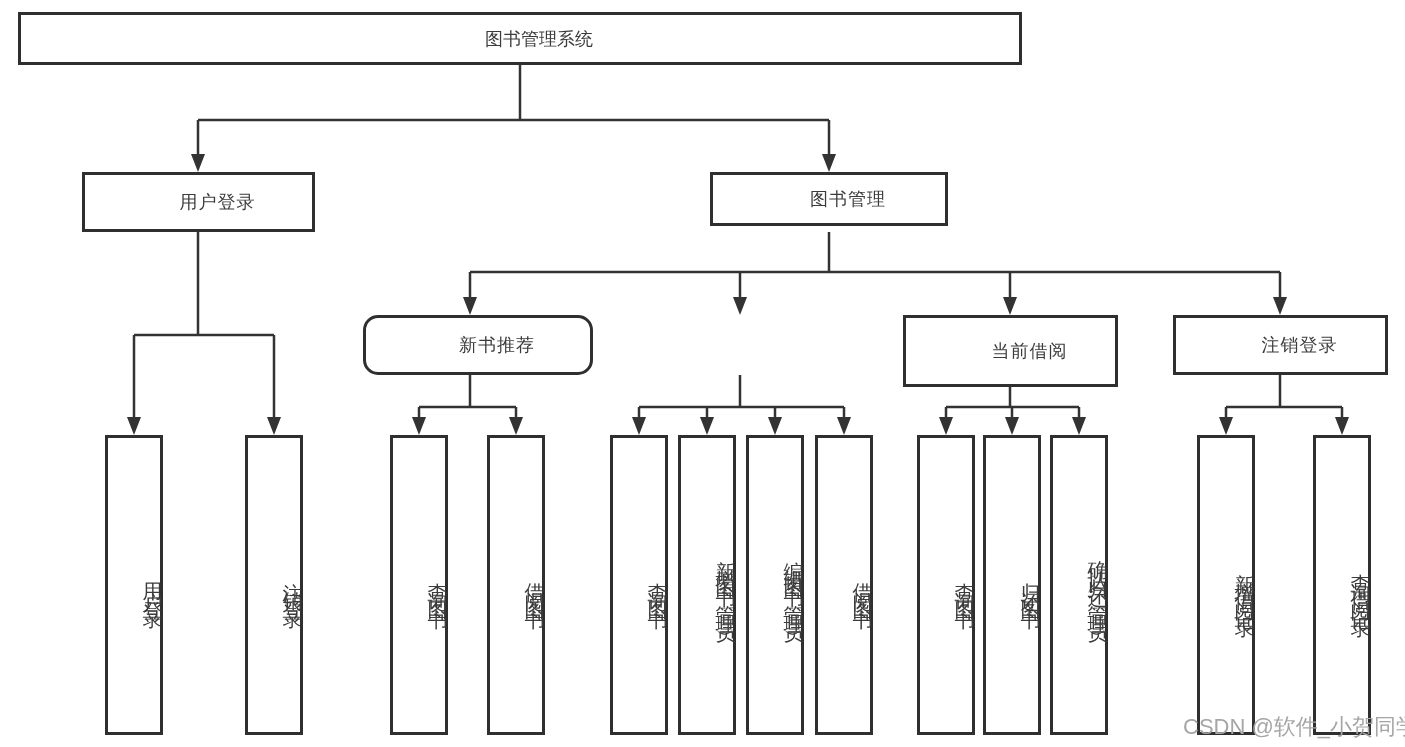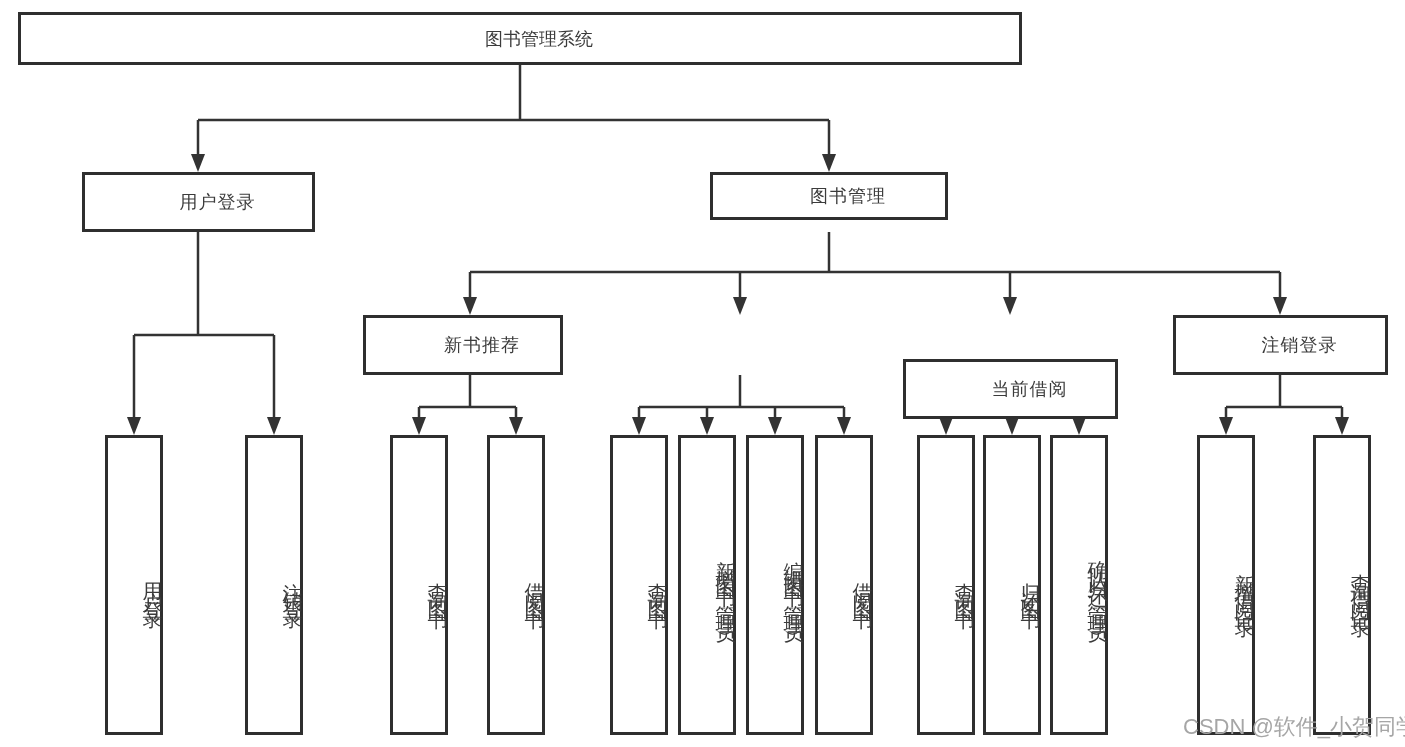--- a/index.html
+++ b/index.html
@@ -52,25 +52,25 @@
   }
   .vtext {
     writing-mode: vertical-rl;
     text-orientation: mixed;
     letter-spacing: 9px;
     line-height: 1;
     margin: 0 auto;
   }
   
   .b-user-login { left: 82px;  top: 172px; width: 233px; height: 60px; }
-  .b-book-mgmt  { left: 710px; top: 172px; width: 238px; height: 48px; }
+  .b-book-mgmt  { left: 710px; top: 172px; width: 238px; height: 54px; }
   
-  .b-new-books      { left: 363px;  top: 315px; width: 200px; height: 60px; }
+  .b-new-books      { left: 363px;  top: 315px; width: 230px; height: 60px; border-radius: 15px; }
   .b-book-borrow    { left: 633px;  top: 315px; width: 215px; height: 60px; }
-  .b-current-borrow { left: 903px;  top: 315px; width: 215px; height: 60px; margin-top: 44px; }
+  .b-current-borrow { left: 903px;  top: 315px; width: 215px; height: 72px; }
   .b-borrow-records { left: 1173px; top: 315px; width: 215px; height: 60px; }
   
   .l-ul1 { left: 105px; }
   .l-ul2 { left: 245px; }
   .l-nb1 { left: 390px; }
   .l-nb2 { left: 487px; }
   .l-bw1 { left: 610px; }
   .l-bw2 { left: 678px; }
   .l-bw3 { left: 746px; }
   .l-bw4 { left: 815px; }

